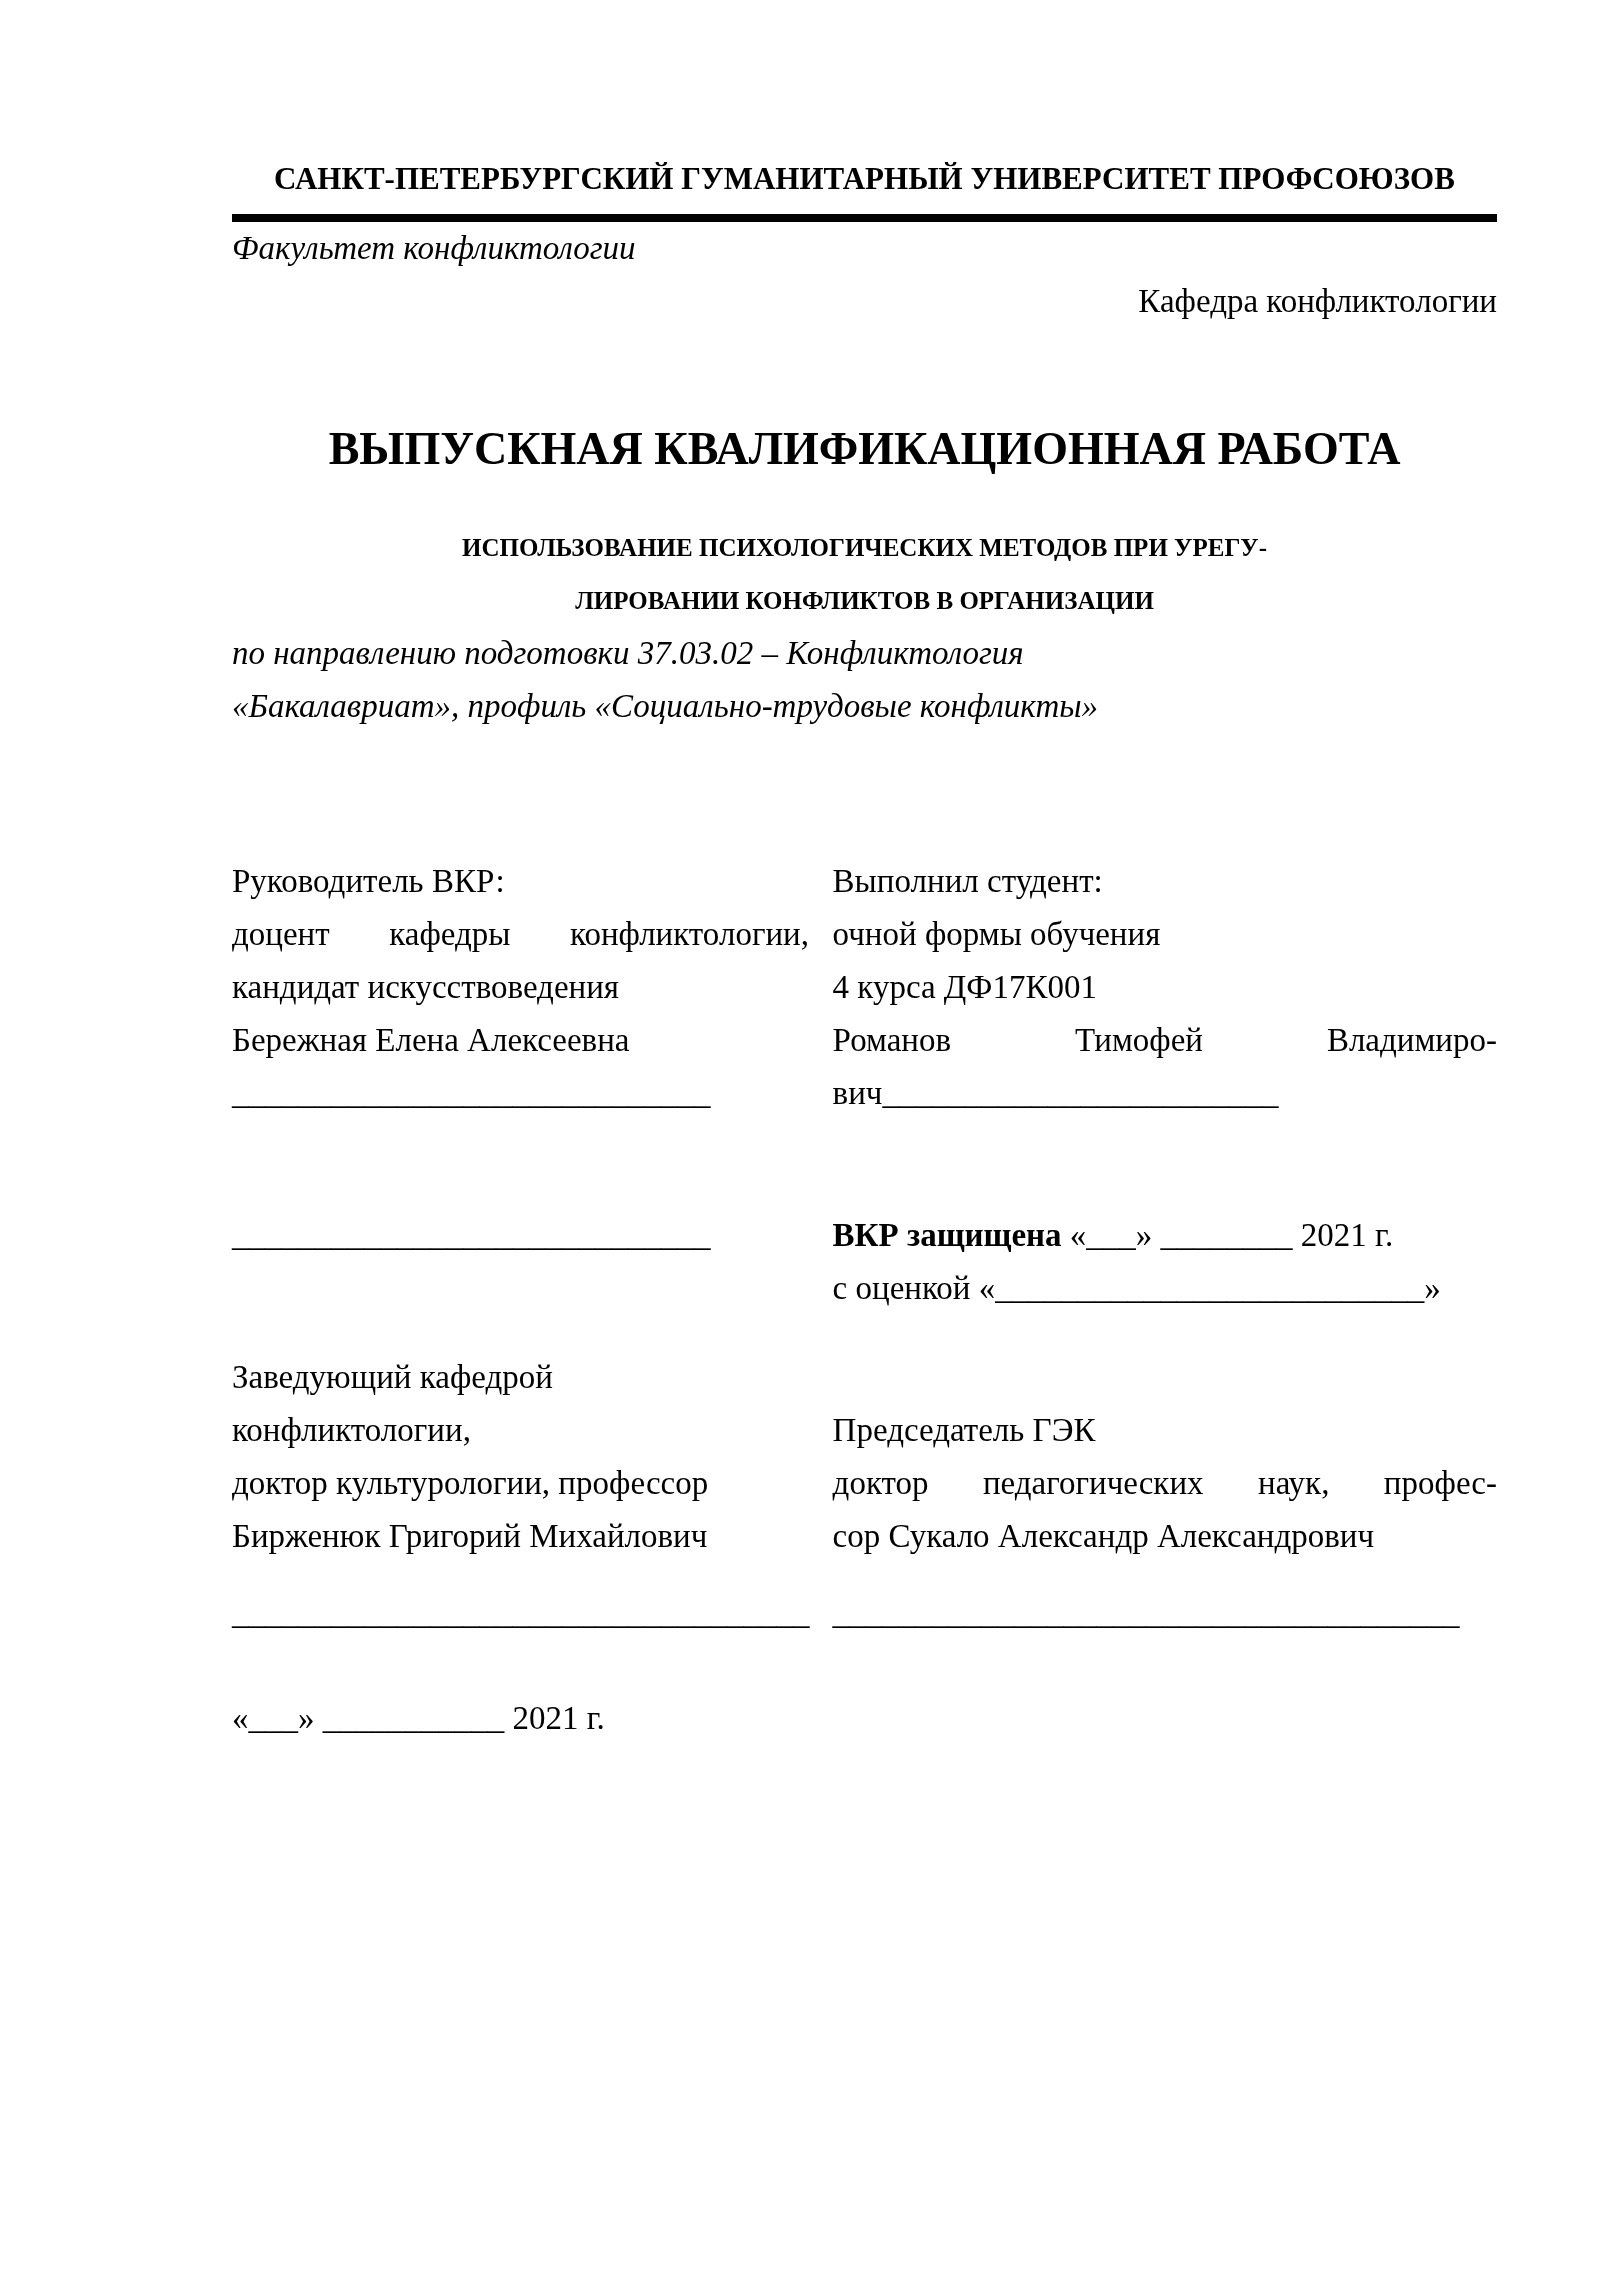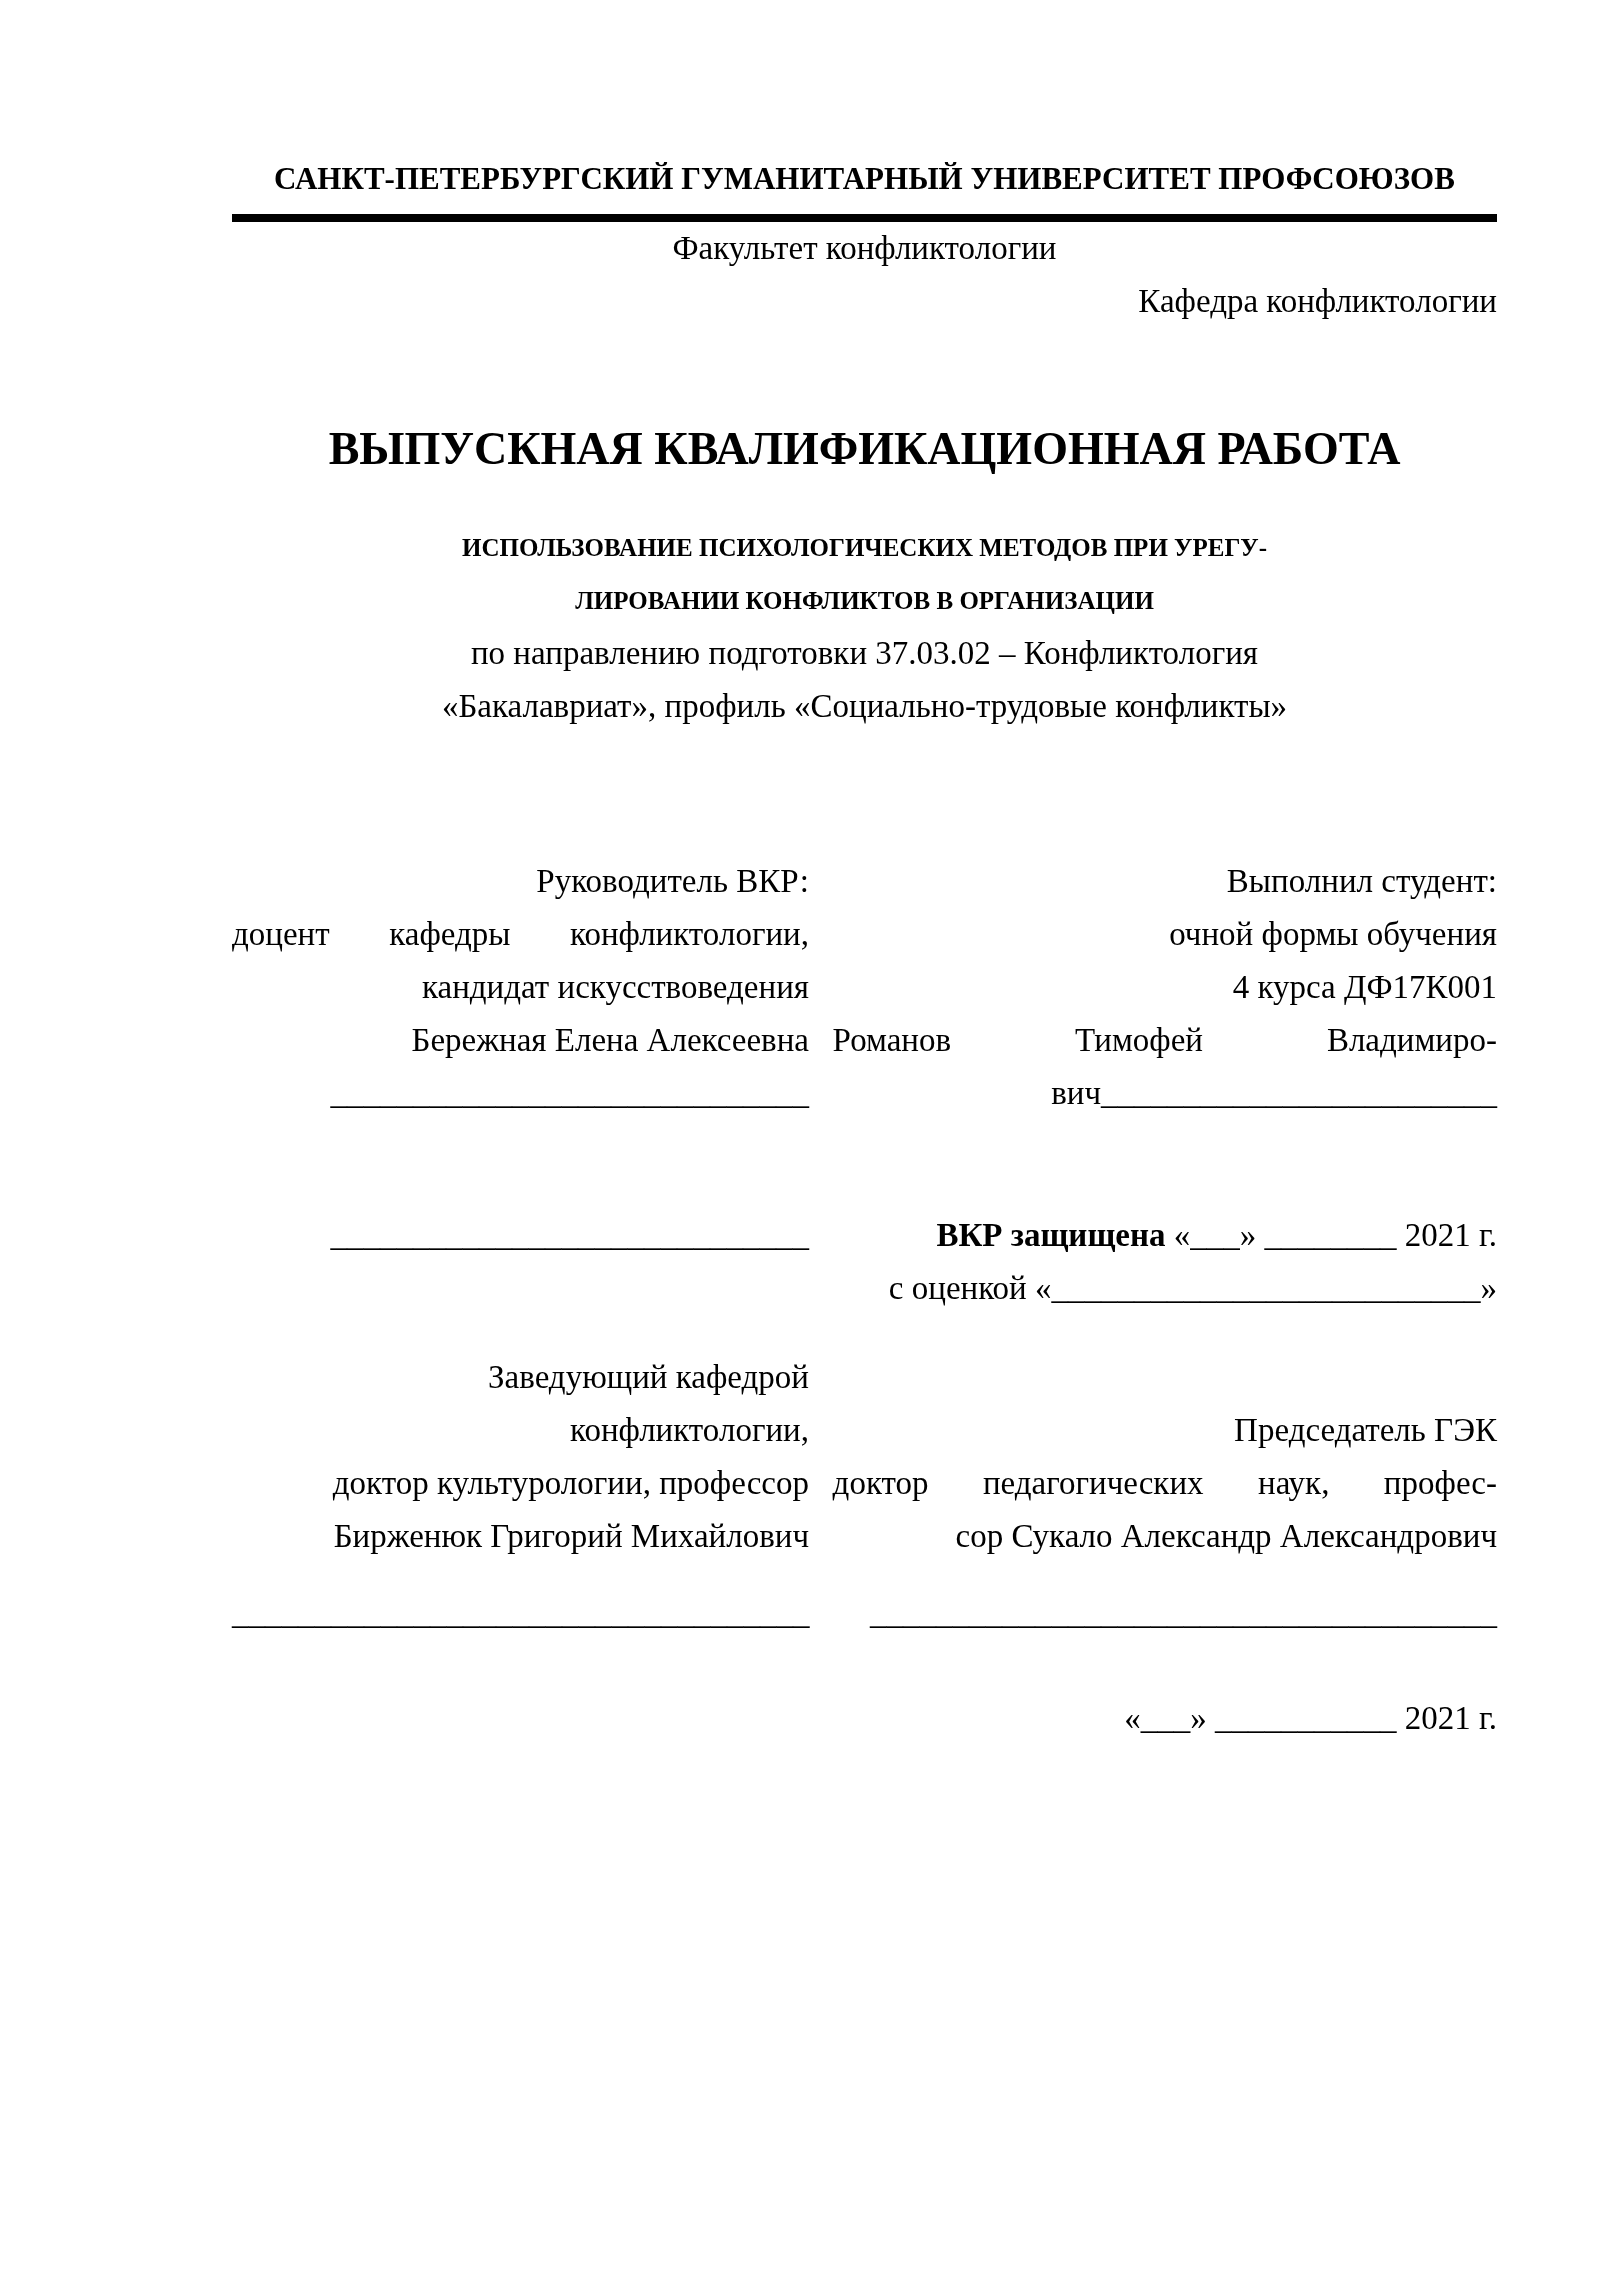--- a/index.html
+++ b/index.html
@@ -12,23 +12,23 @@
     font-size: 33px;
     line-height: 53px;
     overflow: hidden;
   }
   .page {
     box-sizing: border-box;
     width: 1623px;
     height: 2055px;
     padding: 152px 126px 0 232px;
   }
-  .line { min-height: 53px; text-align: right; }
+  .line { min-height: 53px; }
   .b { font-weight: bold; }
-  .center { text-align: center; }
+  .center { text-align: left; font-style: italic; }
   .right { text-align: right; }
   .just { text-align: justify; text-align-last: justify; }
   .nowrap { white-space: nowrap; }
 
   .uni {
     font-weight: bold;
     text-align: center;
     white-space: nowrap;
     font-size: 31px;
     border-bottom: 8.6px solid #000;

